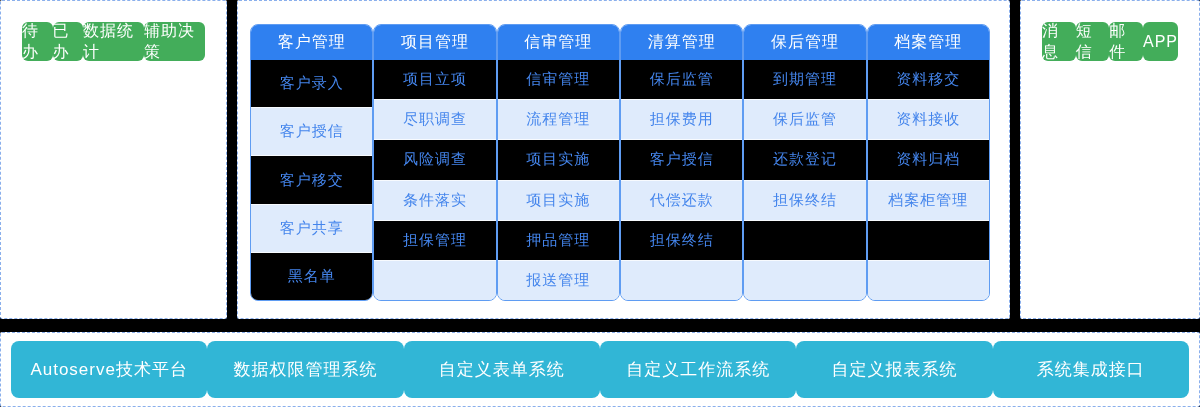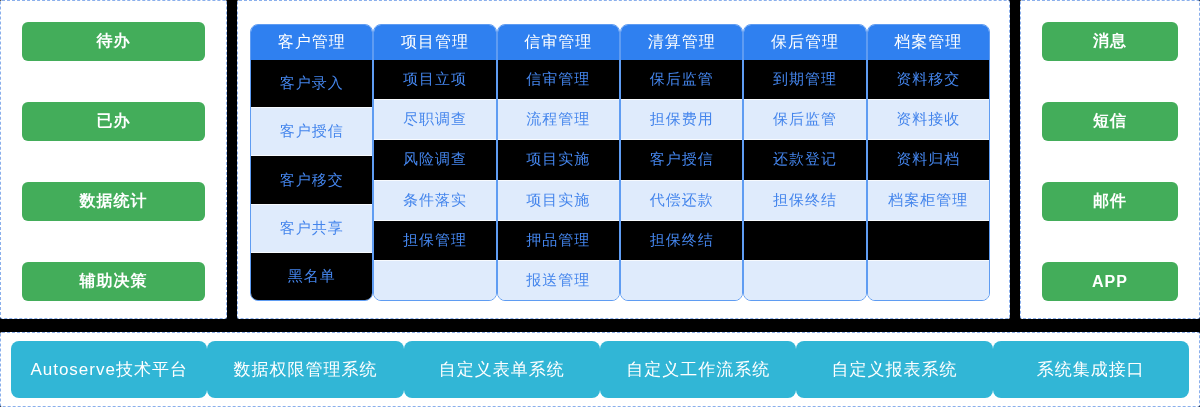--- a/index.html
+++ b/index.html
@@ -2,21 +2,21 @@
 <html><head>
 <meta charset="utf-8">
 <style>
   html,body { margin:0; padding:0; background:#000; }
   body { width:1200px; height:407px; font-family:"Liberation Sans","DejaVu Sans",sans-serif; }
   .stage { position:relative; width:1200px; height:407px; background:#000; overflow:hidden; }
 
   .top-row { display:flex; height:319px; gap:10px; }
   .panel { background:#fff; border:1px dashed #8aafec; box-sizing:border-box; border-radius:2px; }
 
-  .side-panel { width:227px; display:flex; flex-direction:column; justify-content:space-between; padding:21px 21px 17px 21px;font-weight:bold; }
+  .side-panel { width:227px; display:flex; justify-content:space-between; padding:21px 21px 17px 21px; }
   .green-btn { height:39px; background:#43ad5a; border-radius:6px; color:#fff; font-size:16px;
                display:flex; align-items:center; justify-content:center; letter-spacing:1px; cursor:pointer; }
 
   .middle-panel { flex:1; display:flex; padding:23px 19px 19px 12px; }
   .module-col { flex:1; height:275px; border:1px solid #5f9cf2; border-radius:8px; overflow:hidden;
                 display:flex; flex-direction:column; background:#edf4fe; }
   .col-header { height:35px; flex:0 0 35px; background:#2f80f0; color:#fff; font-size:16px; font-weight:500;
                 display:flex; align-items:center; justify-content:center; letter-spacing:1px; }
   .col-body { flex:1; display:flex; flex-direction:column; }
   .col-row { flex:1; display:flex; align-items:center; justify-content:center; font-size:15px; color:#4485ec;

